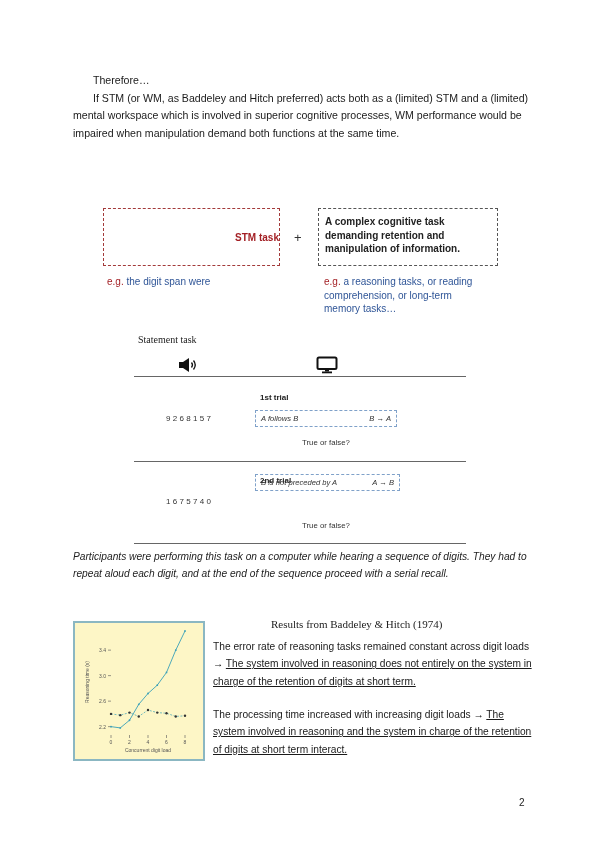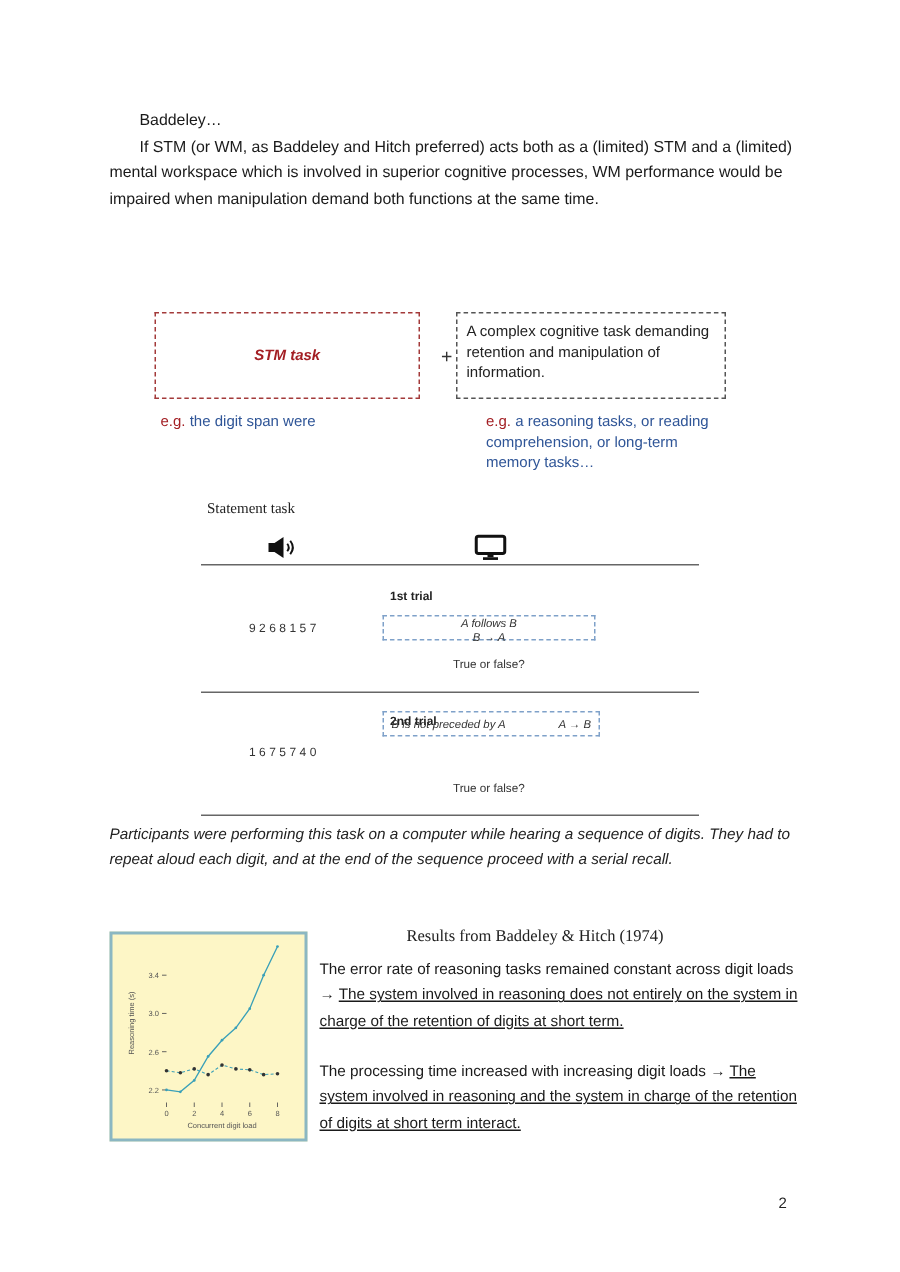--- a/index.html
+++ b/index.html
@@ -5,25 +5,25 @@
   html, body { margin: 0; padding: 0; background: #ffffff; }
   body { width: 600px; height: 848px; position: relative; overflow: hidden;
          font-family: "Liberation Sans", "DejaVu Sans", sans-serif; color: #1a1a1a; }
   .para { position: absolute; left: 73px; width: 460px; font-size: 10.6px; line-height: 17.6px; }
   .para p { margin: 0; }
   .indent { text-indent: 20px; }
 
   
   .box { position: absolute; box-sizing: border-box; }
   .stm-box { left: 103px; top: 208px; width: 177px; height: 58px; border: 1.4px dashed #a33a3a;
-             display: flex; align-items: center; justify-content: center; font-style: italic; }
+             display: flex; align-items: center; justify-content: flex-end; }
   .stm-label { color: #a31f24; font-weight: bold; font-size: 10px; }
   .plus { position: absolute; left: 294px; top: 230px; font-size: 13px; color: #333; }
-  .complex-box { left: 304px; top: 208px; width: 180px; height: 58px; border: 1.4px dashed #555;
-                 padding: 6px 6px; font-size: 10px; line-height: 13.5px; color: #222; }
+  .complex-box { left: 318px; top: 208px; width: 180px; height: 58px; border: 1.4px dashed #555;
+                 padding: 6px 6px; font-size: 10px; line-height: 13.5px; color: #222; font-weight: bold; }
   .eg { position: absolute; font-size: 10px; line-height: 13.5px; color: #2f5597; }
   .eg .red { color: #a31f24; }
 
   
   .st-title { position: absolute; left: 138px; top: 334px; font-family: "Liberation Serif", serif; font-size: 10px; color: #222; }
   .icon { position: absolute; }
   .hr { position: absolute; left: 134px; width: 332px; height: 0; border-top: 1.4px solid #666; }
   .trial-label { position: absolute; font-weight: bold; font-size: 8px; color: #222; text-align: right; }
   .digits { position: absolute; left: 166px; font-size: 8px; letter-spacing: 2.3px; color: #333; }
   .stmt-box { position: absolute; left: 255px; width: 142px; height: 17px; box-sizing: border-box;
@@ -41,21 +41,21 @@
 
   .results-title { position: absolute; left: 229px; top: 618px; font-family: "Liberation Serif", serif; font-size: 11px; color: #222; margin-left: 42px; }
   .results-p { position: absolute; left: 213px; width: 320px; font-size: 10.2px; line-height: 17.4px; color: #1a1a1a; }
   .u { text-decoration: underline; }
   .page-num { position: absolute; left: 519px; top: 797px; font-size: 10px; color: #222; }
 </style>
 </head>
 <body>
 
 <div class="para" style="top:72px;">
-  <p class="indent">Baddeley…</p>
+  <p class="indent">Therefore…</p>
   <p class="indent">If STM (or WM, as Baddeley and Hitch preferred) acts both as a (limited) STM and a (limited) mental workspace which is involved in superior cognitive processes, WM performance would be impaired when manipulation demand both functions at the same time.</p>
 </div>
 
 <div class="box stm-box">
   <span class="stm-label">STM task</span>
 </div>
 <span class="plus">+</span>
 <div class="box complex-box">A complex cognitive task demanding retention and manipulation of information.</div>
 
 <div class="eg" style="left:107px; top:275px; width:180px;">
@@ -79,21 +79,21 @@
   <svg width="22" height="18" viewBox="0 0 22 18">
     <rect x="1.5" y="1.5" width="19" height="11.5" rx="1.5" fill="none" stroke="#111" stroke-width="2"></rect>
     <rect x="9" y="13" width="4" height="2.5" fill="#111"></rect>
     <rect x="6" y="15.5" width="10" height="1.8" fill="#111"></rect>
   </svg>
 </span>
 <div class="hr" style="top:376px;"></div>
 
 <div class="trial-label" style="left:260px; top:393px;">1st trial</div>
 <div class="digits" style="top:414px;">9268157</div>
-<div class="stmt-box" style="top:410px;flex-direction:column;">
+<div class="stmt-box" style="top:410px;">
   <span>A follows B</span>
   <span>B → A</span>
 </div>
 <div class="tf" style="left:302px; top:438px;">True or false?</div>
 <div class="hr" style="top:461px;"></div>
 
 <div class="trial-label" style="left:260px; top:476px;">2nd trial</div>
 <div class="digits" style="top:497px;">1675740</div>
 <div class="stmt-box wide" style="top:474px;">
   <span>B is not preceded by A</span>

